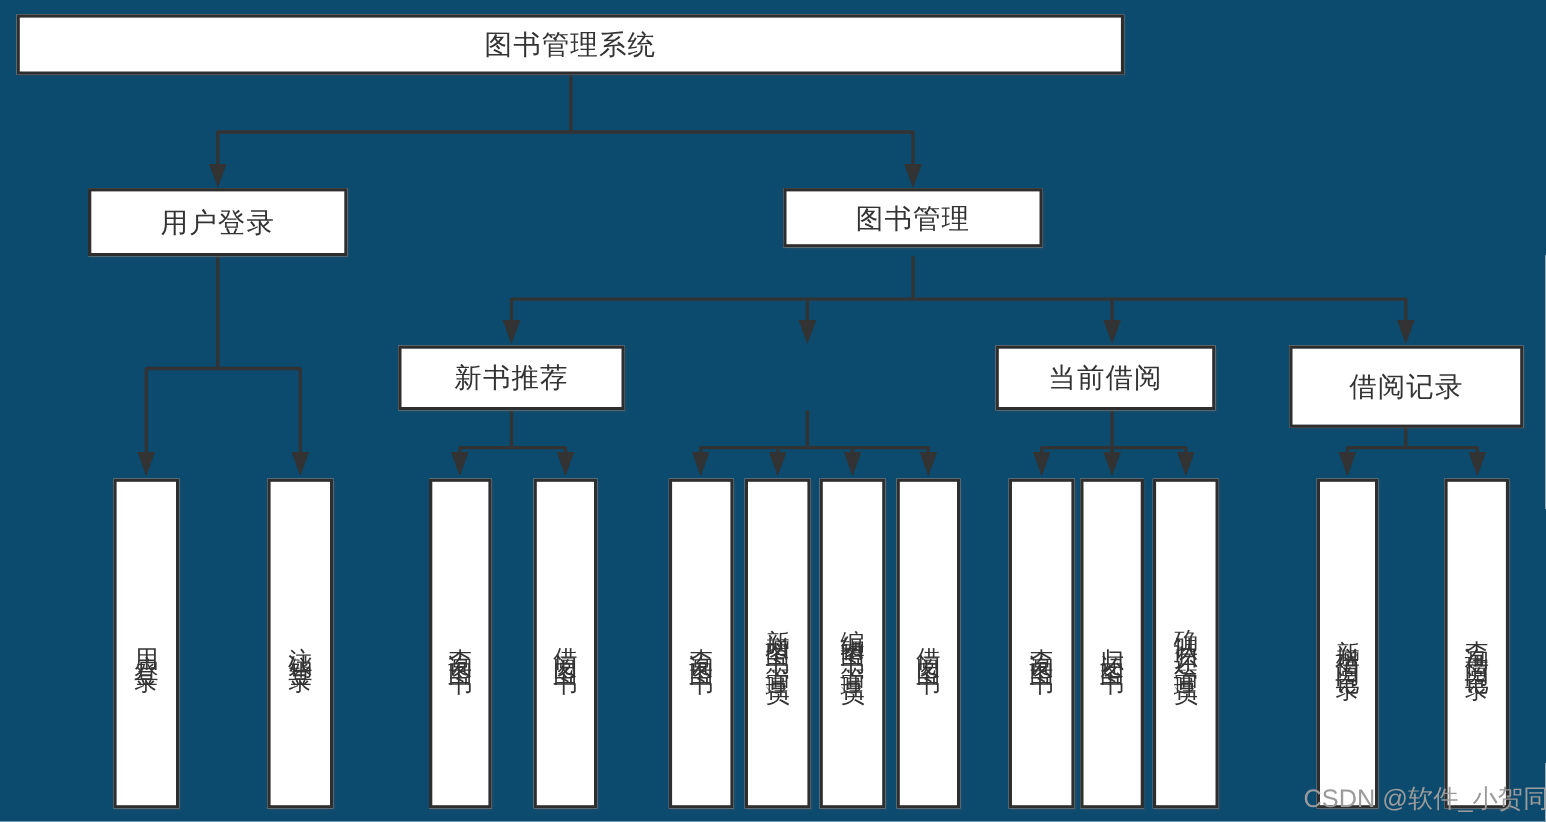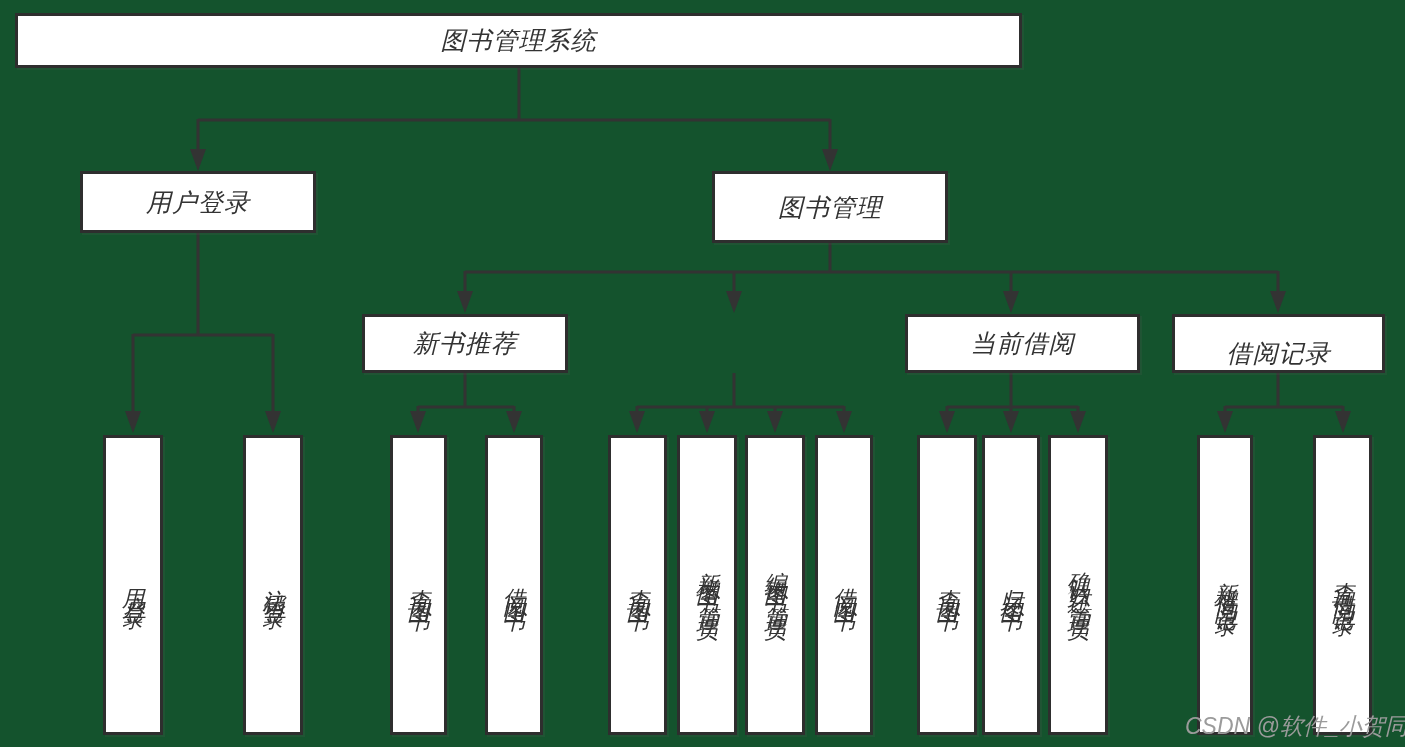--- a/index.html
+++ b/index.html
@@ -5,23 +5,22 @@
   html, body {
     margin: 0;
     padding: 0;
     background: #ffffff;
     font-family: "Liberation Sans", "DejaVu Sans", sans-serif;
   }
   .stage {
     position: relative;
     width: 1405px;
     height: 747px;
-    background: #14532d;
+    background: #0c4a6e;
     overflow: hidden;
-    font-style: italic;
   }
   .box {
     position: absolute;
     box-sizing: border-box;
     border: 3px solid #2e2e2e;
     background: #ffffff;
     display: flex;
     align-items: center;
     justify-content: center;
     box-shadow: 2px 2px 0 rgba(90, 90, 90, 0.18);
@@ -114,31 +113,31 @@
     </g>
   </svg>
 
   <div class="box" style="left:15px; top:13px; width:1007px; height:55px;">
     <span class="hlabel">图书管理系统</span>
   </div>
 
   <div class="box" style="left:80px; top:171px; width:236px; height:62px;">
     <span class="hlabel">用户登录</span>
   </div>
-  <div class="box" style="left:712px; top:171px; width:236px; height:72px;">
+  <div class="box" style="left:712px; top:171px; width:236px; height:54px;">
     <span class="hlabel">图书管理</span>
   </div>
 
   <div class="box" style="left:362px; top:314px; width:206px; height:59px;align-items:center;">
     <span class="hlabel">新书推荐</span>
   </div>
-  <div class="box" style="left:905px; top:314px; width:235px; height:59px;">
+  <div class="box" style="left:905px; top:314px; width:200px; height:59px;">
     <span class="hlabel">当前借阅</span>
   </div>
-  <div class="box" style="left:1172px; top:314px; width:213px; height:59px;align-items:flex-end;">
+  <div class="box" style="left:1172px; top:314px; width:213px; height:75px;">
     <span class="hlabel">借阅记录</span>
   </div>
 
   <div class="box" style="left:103px; top:435px; width:60px; height:300px;">
     <span class="vlabel">用户登录</span>
   </div>
   <div class="box" style="left:243px; top:435px; width:60px; height:300px;">
     <span class="vlabel">注销登录</span>
   </div>
 

